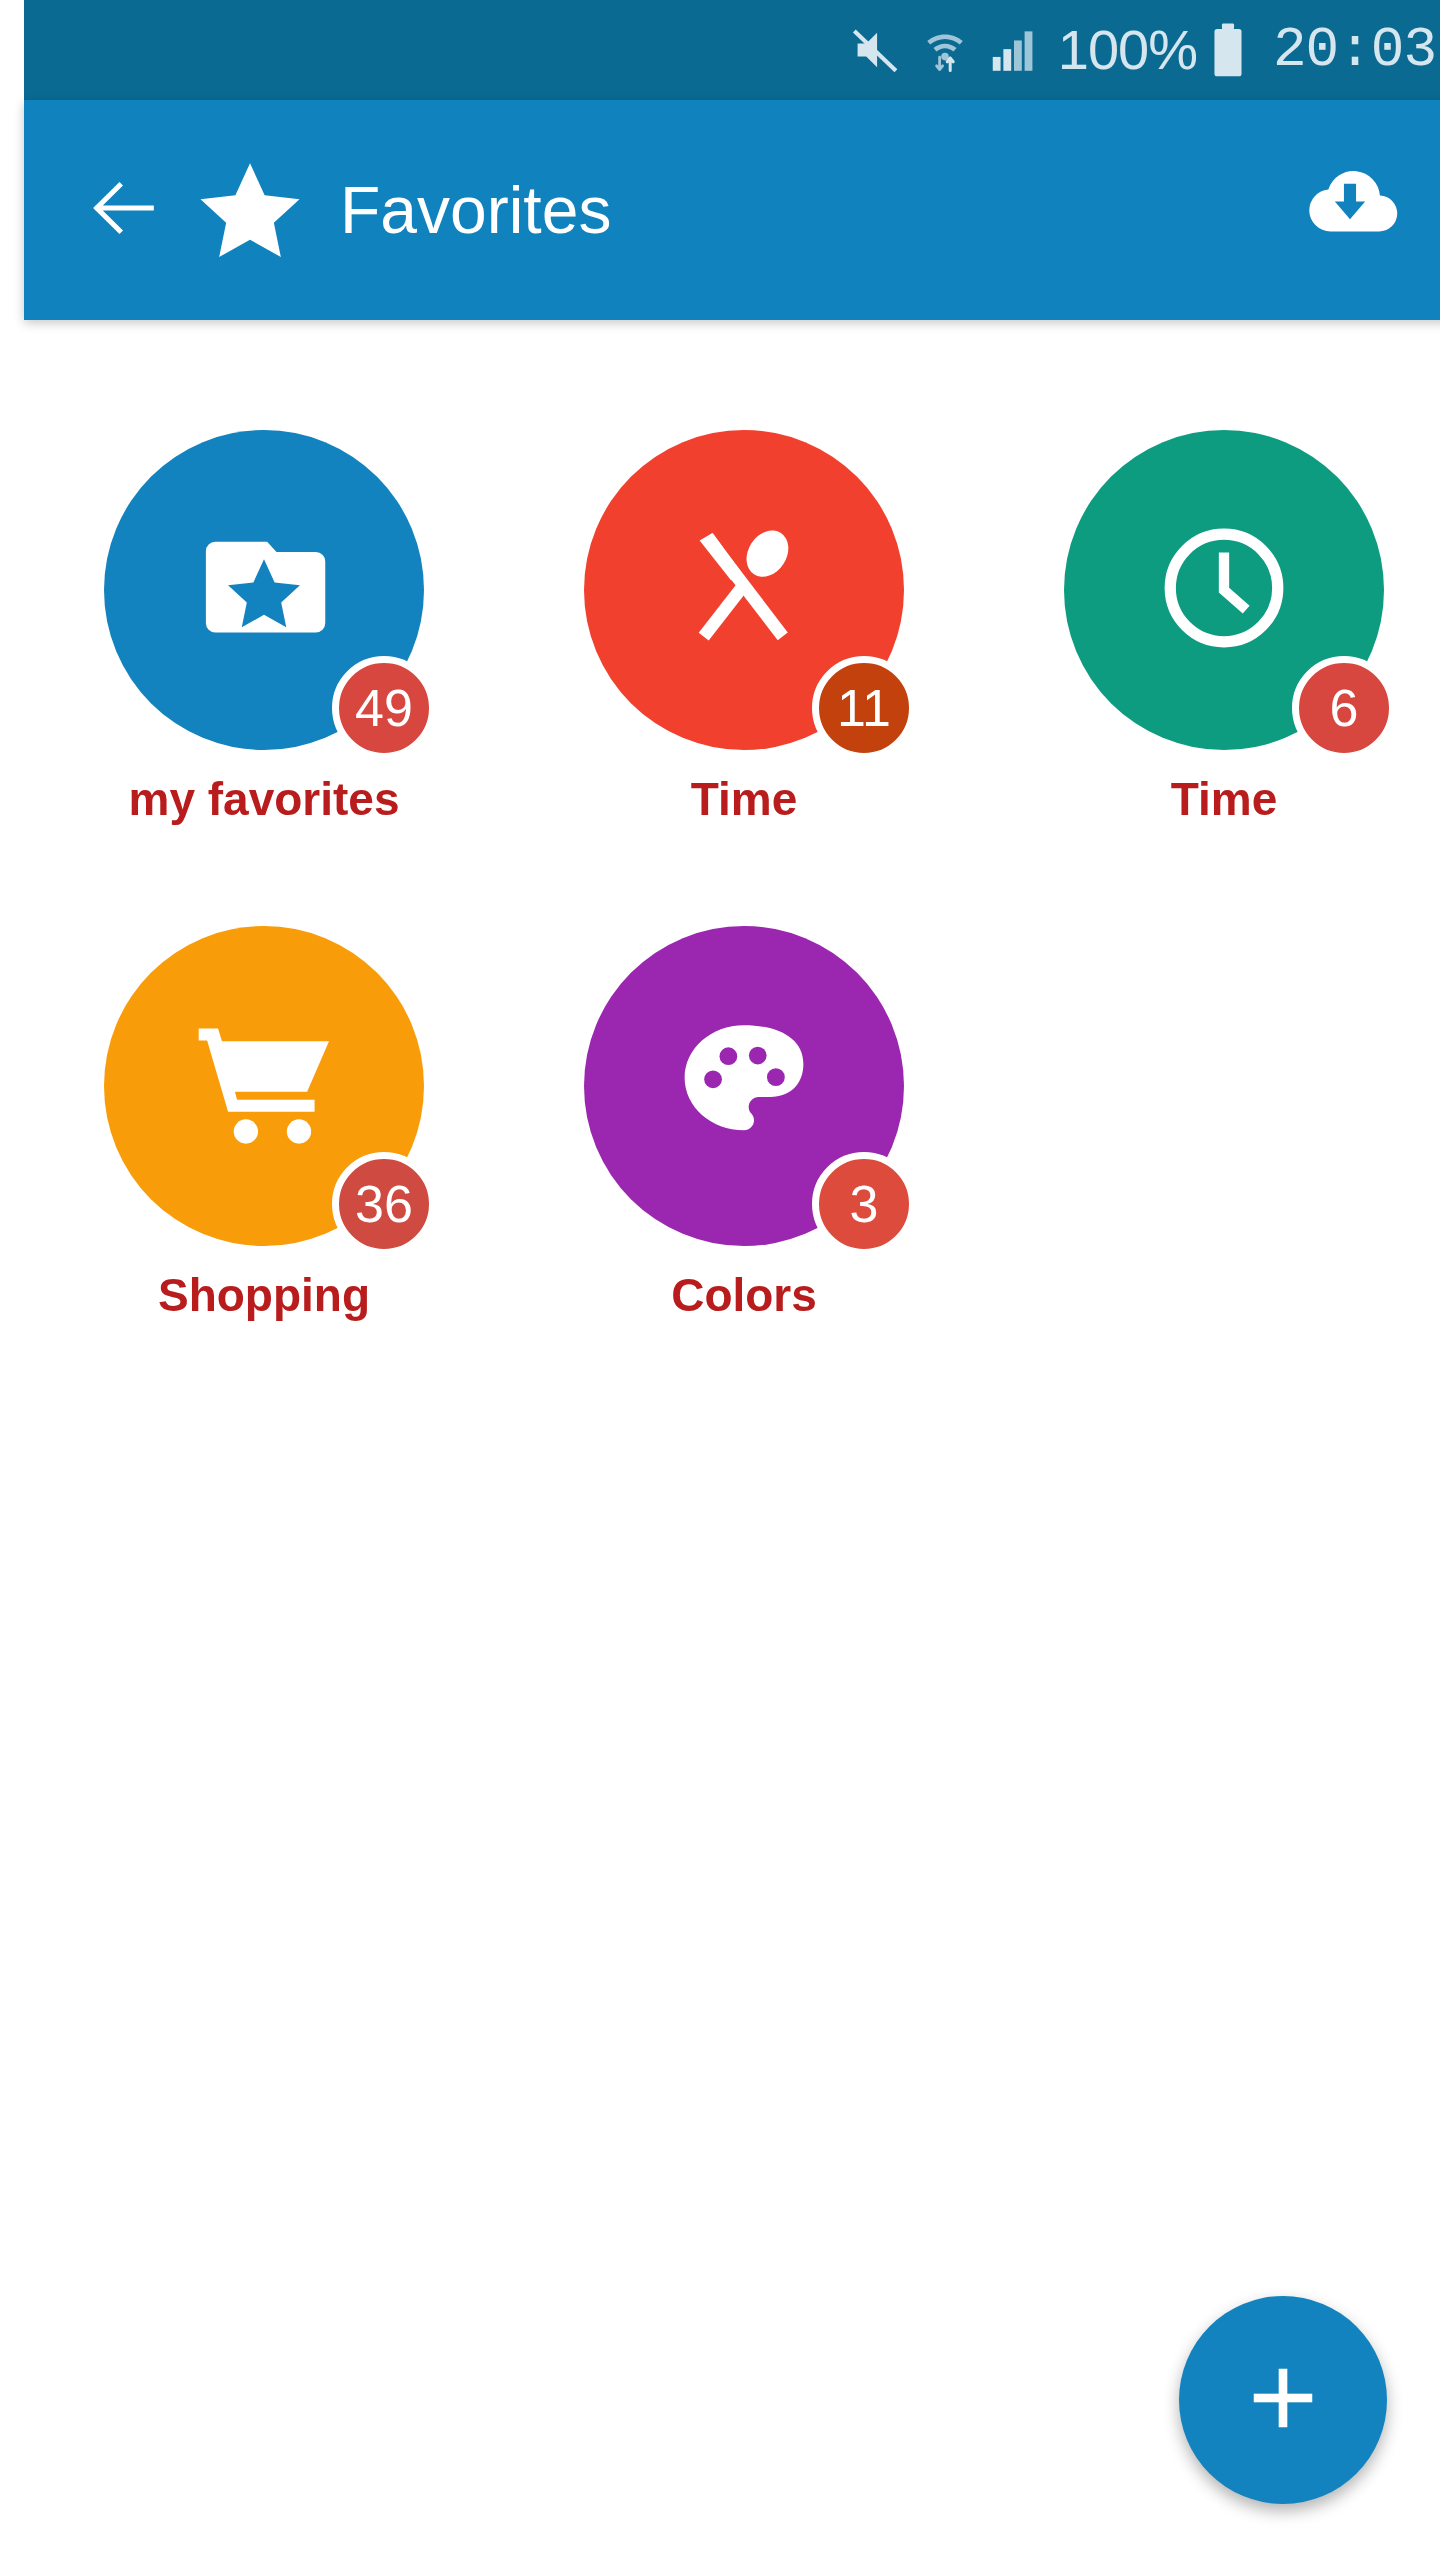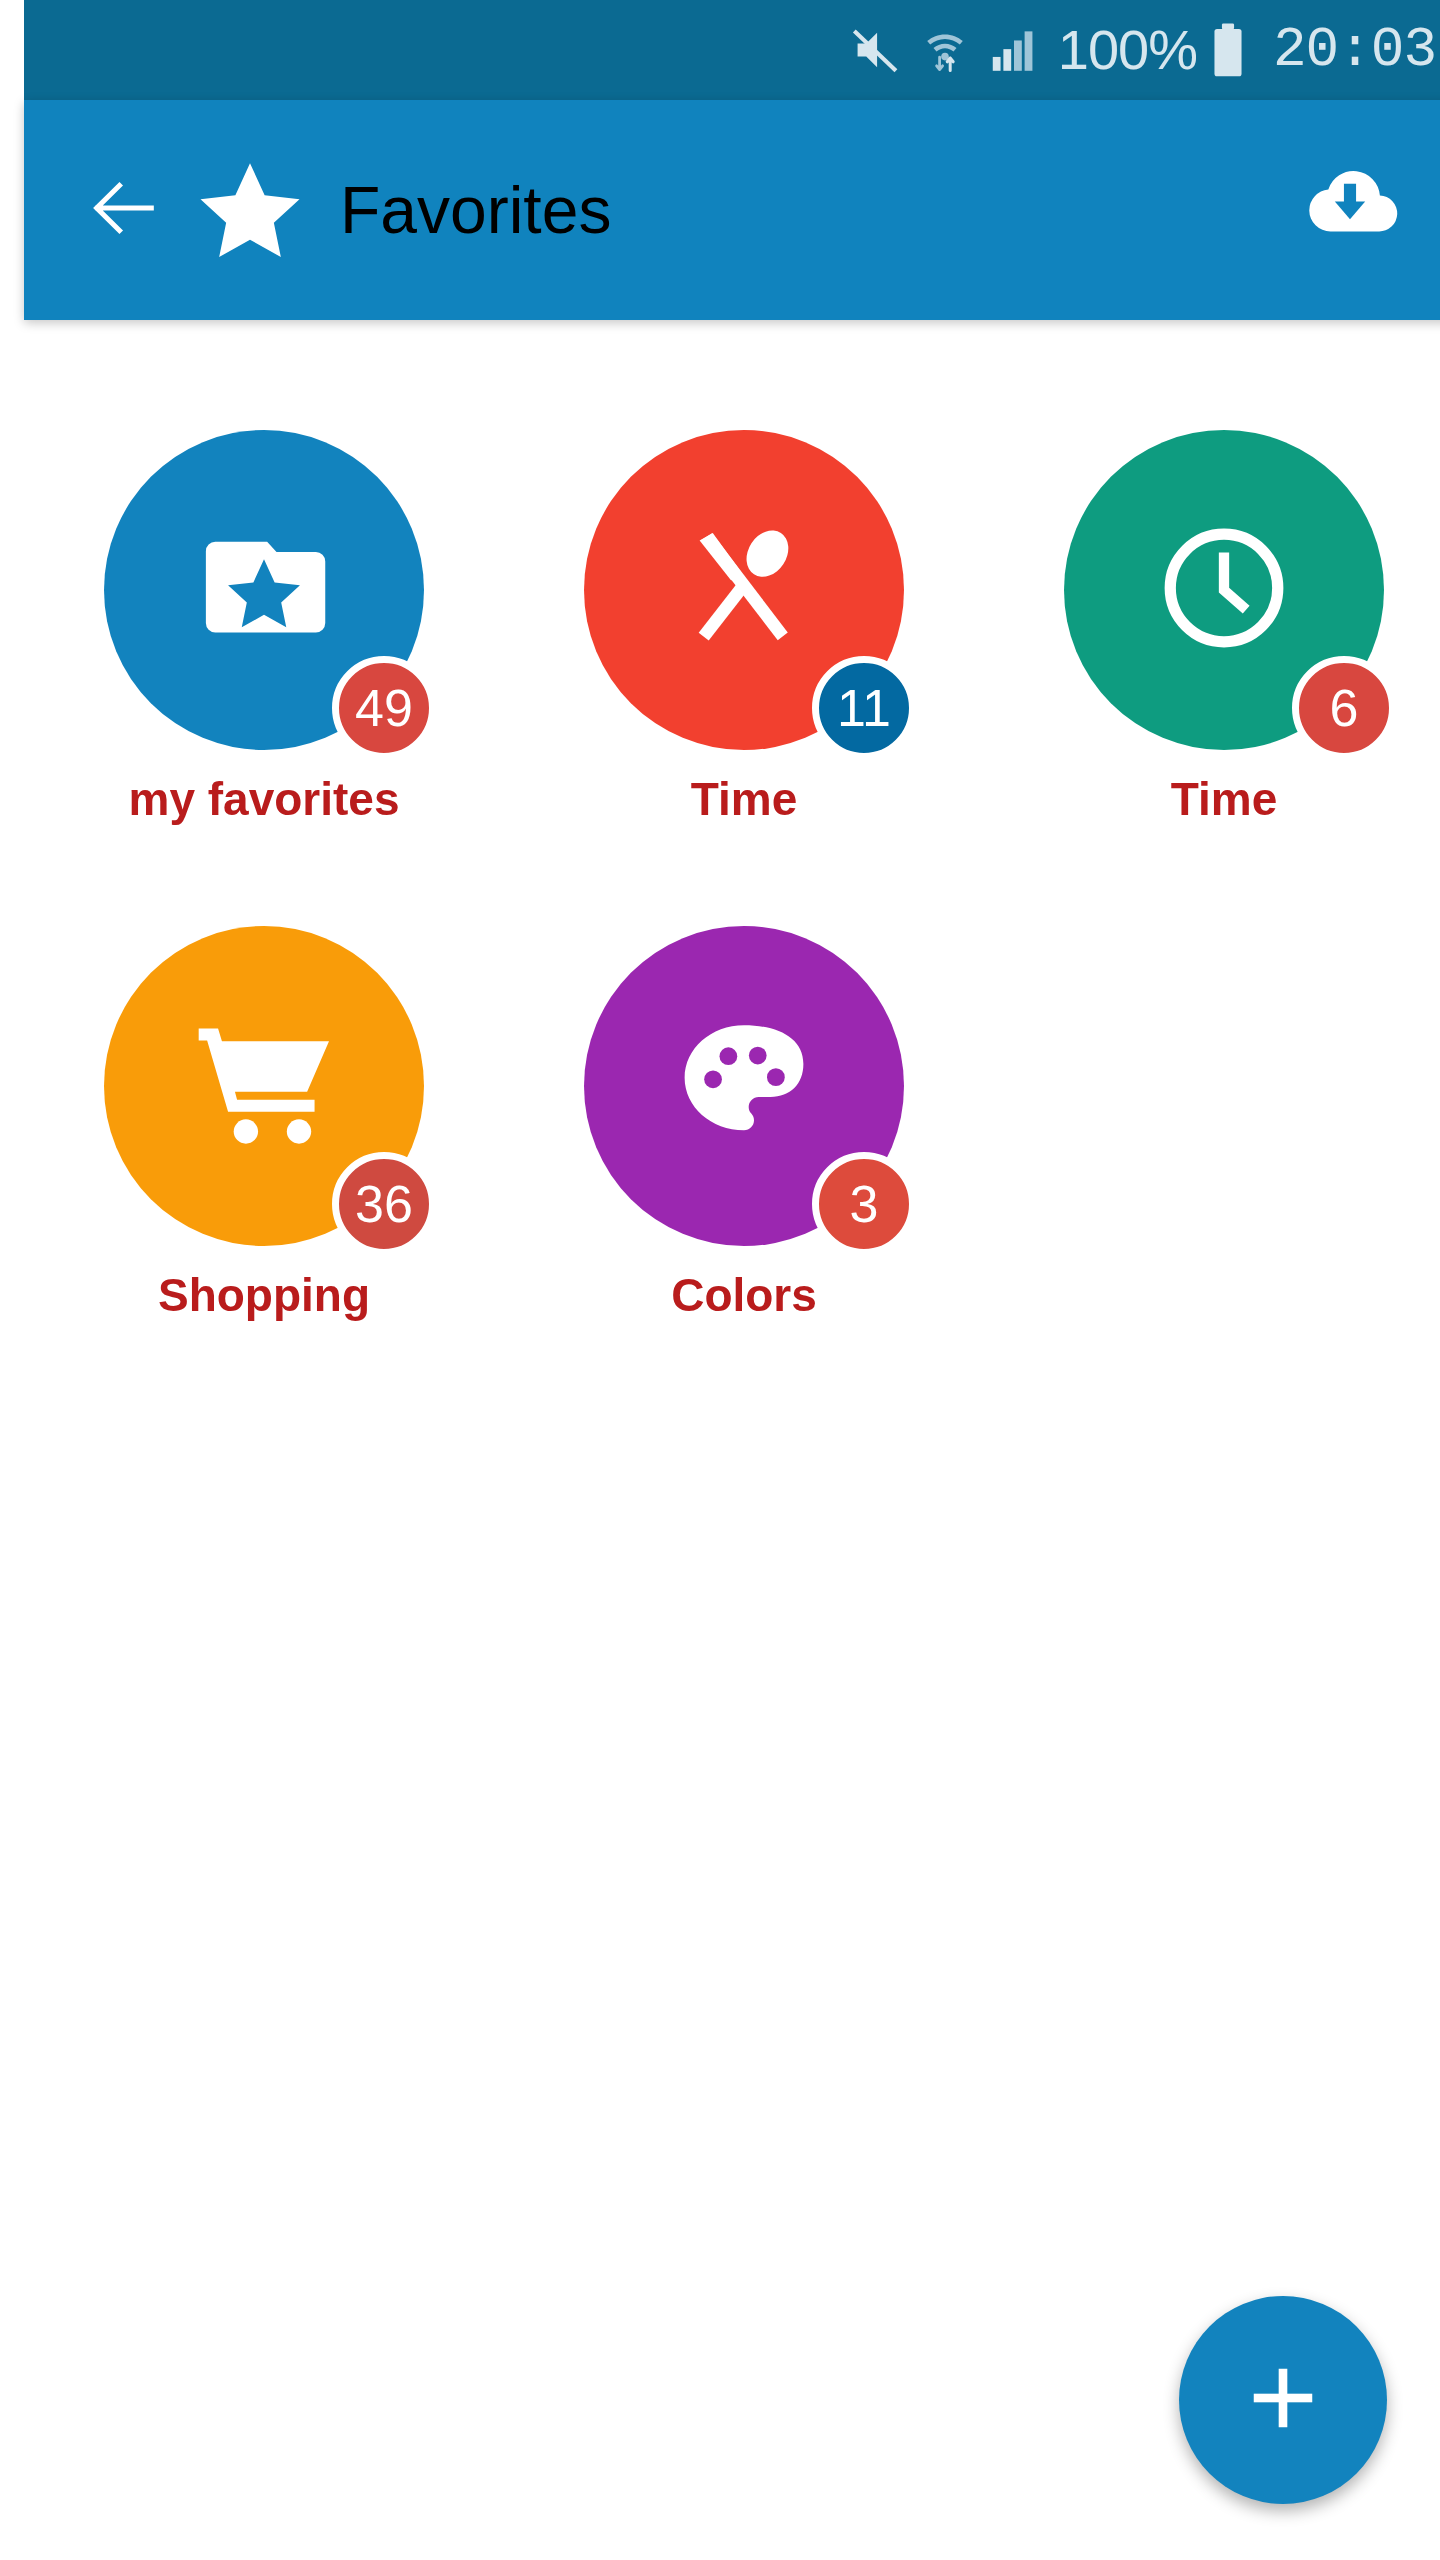--- a/index.html
+++ b/index.html
@@ -48,21 +48,21 @@
   }
   .ab-back {
     width:120px; margin-left:40px;
     display:flex; align-items:center; justify-content:center;
   }
   .ab-star {
     margin-left:12px;
     display:flex; align-items:center; justify-content:center;
   }
   .ab-title {
-    color:#000000;
+    color:#ffffff;
     font-size:66px;
     font-weight:400;
     margin-left:36px;
     letter-spacing:0px;
     white-space:nowrap;
   }
   .ab-spacer { flex:1; }
   .ab-download {
     margin-right:62px;
     display:flex; align-items:center; justify-content:center;
@@ -240,21 +240,21 @@
               <svg width="150" height="150" viewBox="0 0 24 24">
                 <g fill="#ffffff">
                   <path d="M5.1 4.35 6.9 3.25 19 19.1l-1.6 1.25z"></path>
                   <path d="M6.35 20.4 4.75 19.15 11 11.1l1.6 1.25z"></path>
                   <path d="M4.9 4.4 7.0 3.2l4.5 6.2-1.55 1.4z"></path>
                   <ellipse cx="15.75" cy="6.5" rx="3.05" ry="3.95" transform="rotate(33 15.75 6.5)"></ellipse>
                 </g>
               </svg>
             </span>
           </div>
-          <div class="badge" style="background:#0369a1">11</div>
+          <div class="badge" style="background:#c2410c">11</div>
         </div>
         <div class="tile-label">Time</div>
       </div>
 
       <div class="tile">
         <div class="circle-wrap">
           <div class="circle" style="background:#0E9C80">
             <span>
               <svg width="150" height="150" viewBox="0 0 24 24">
                 <circle cx="12" cy="12" r="8.6" fill="none" stroke="#ffffff" stroke-width="1.8"></circle>

